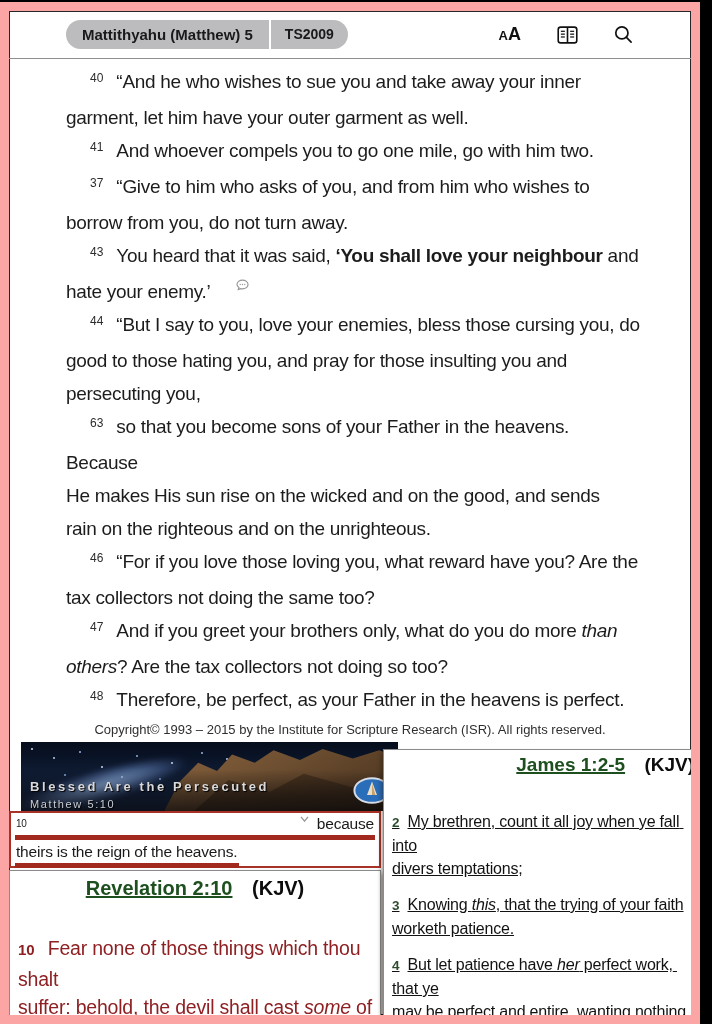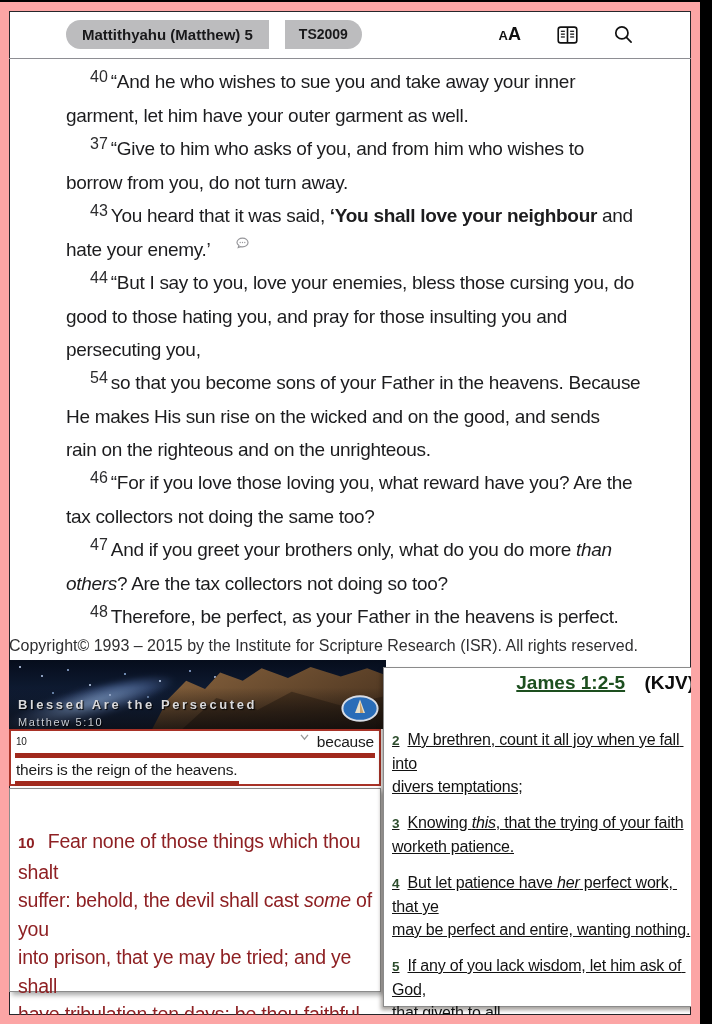--- a/index.html
+++ b/index.html
@@ -3,37 +3,37 @@
 <meta charset="utf-8">
 <style>
   html,body{margin:0;padding:0;width:712px;height:1024px;background:#000;overflow:hidden;}
   .page{box-sizing:border-box;width:700px;height:1022px;margin-top:2px;border:9px solid #fca5a5;
         background:#fff;box-shadow:inset 0 0 0 1px #26262a;position:relative;overflow:hidden;
         font-family:"Liberation Sans","DejaVu Sans",sans-serif;}
   
   .topbar{display:flex;height:47px;align-items:center;padding:0 58px 0 57px;border-bottom:1px solid #8e8e93;}
   .pillgroup{display:flex;border-radius:15px;overflow:hidden;background:#fff;}
   .pill{background:#bcbcbe;color:#19191b;font-weight:bold;font-size:15px;line-height:29px;padding:0 16px;cursor:default;}
-  .pill.trans{margin-left:16px;font-size:14px;padding:0 14px;}
+  .pill.trans{margin-left:2px;font-size:14px;padding:0 14px;}
   .actions{margin-left:auto;display:flex;align-items:center;gap:36px;}
   .aa{display:inline-block;font-size:18px;font-weight:bold;color:#111;line-height:20px;}
   .aa::first-letter{font-size:13px;}
   .iconbtn{display:inline-flex;align-items:center;}
   
   .scripture{padding:6px 50px 0 57px;}
   .verse{margin:0;font-size:19px;line-height:33px;color:#1c1c1e;letter-spacing:-0.3px;
          white-space:pre-wrap;text-indent:24px;}
-  .vnum{font-size:16px;letter-spacing:0;position:relative;top:-6.5px;margin-right:3px;color:#2c2c2e;}
+  .vnum{font-size:12px;letter-spacing:0;position:relative;top:-6.5px;margin-right:13px;color:#2c2c2e;}
   .b{font-weight:bold;}
   .i{font-style:italic;}
   .fn{display:inline-block;position:relative;top:-7px;margin-left:1px;}
-  .copyright{font-size:16px;color:#2f2f31;text-align:left;margin-top:3px;}
+  .copyright{font-size:13px;color:#2f2f31;text-align:center;margin-top:3px;}
   
   .collage{position:relative;margin-top:5px;height:348px;}
-  .banner{position:absolute;left:0;top:0;width:377px;height:69px;overflow:hidden;z-index:1;
+  .banner{position:absolute;left:12px;top:0;width:377px;height:69px;overflow:hidden;z-index:1;
           background:linear-gradient(180deg,#060d1c,#13233f 70%,#1b2c49);}
   .milky{position:absolute;left:-8%;top:-30%;width:75%;height:170%;transform:rotate(-16deg);filter:blur(2px);
          background:radial-gradient(ellipse 45% 20% at 38% 48%,rgba(150,185,235,.95),rgba(90,120,180,.4) 52%,transparent 72%);}
   .stars{position:absolute;left:10px;top:6px;width:2px;height:2px;border-radius:50%;background:#cfe0ff;
          box-shadow:22px 9px #b8cdf0,48px 3px #9ab4e0,70px 18px #c6d8f5,105px 7px #8fb0de,140px 14px #c6d8f5,
          170px 4px #9ab4e0,33px 26px #8fb0de,90px 28px #b8cdf0,128px 30px #88a8d8,195px 10px #b8cdf0;}
   .rocks{position:absolute;inset:0;background:linear-gradient(150deg,#a5825c 0%,#7c5a38 45%,#46301d 100%);
          clip-path:polygon(38% 100%,42% 58%,47% 30%,52% 42%,56% 18%,62% 30%,67% 12%,74% 26%,80% 10%,88% 24%,95% 12%,100% 22%,100% 100%);}
   .rocks2{position:absolute;inset:0;background:#2f2014;opacity:.55;
           clip-path:polygon(46% 100%,55% 55%,66% 72%,75% 46%,88% 66%,100% 52%,100% 100%);}
@@ -95,33 +95,34 @@
             <circle cx="8.3" cy="8.3" r="6.4" fill="none" stroke="#111" stroke-width="1.8"></circle>
             <line x1="13.1" y1="13.1" x2="18" y2="18" stroke="#111" stroke-width="1.8" stroke-linecap="round"></line>
           </svg>
       </span>
     </div>
   </div>
 
   <div class="scripture">
       <p class="verse"><span class="vnum">40</span><span>“And he who wishes to sue you and take away your inner
 garment, let him have your outer garment as well.</span></p>
+      <p class="verse"><span class="vnum">41</span><span>And whoever compels you to go one mile, go with him two.</span></p>
       <p class="verse"><span class="vnum">37</span><span>“Give to him who asks of you, and from him who wishes to
 borrow from you, do not turn away.</span></p>
       <p class="verse"><span class="vnum">43</span><span>You heard that it was said, </span><span class="b">‘You shall love your neighbour</span><span> and
 hate your enemy.’</span><span class="fn"><svg width="13" height="12" viewBox="0 0 20 18">
             <path d="M10 1.5c4.7 0 8.5 3 8.5 6.8 0 3.7-3.8 6.7-8.5 6.7-1 0-2-.1-2.9-.4L3.5 16l1-3.1C2.8 11.6 1.5 9.9 1.5 8.3 1.5 4.5 5.3 1.5 10 1.5z" fill="none" stroke="#97979b" stroke-width="1.8"></path>
             <circle cx="6.5" cy="8.2" r="1" fill="#97979b"></circle>
             <circle cx="10" cy="8.2" r="1" fill="#97979b"></circle>
             <circle cx="13.5" cy="8.2" r="1" fill="#97979b"></circle>
           </svg></span></p>
       <p class="verse"><span class="vnum">44</span><span>“But I say to you, love your enemies, bless those cursing you, do
 good to those hating you, and pray for those insulting you and
 persecuting you,</span></p>
-      <p class="verse"><span class="vnum">54</span><span>so that you become sons of your Father in the heavens. Because
+      <p class="verse"><span class="vnum">63</span><span>so that you become sons of your Father in the heavens. Because
 He makes His sun rise on the wicked and on the good, and sends
 rain on the righteous and on the unrighteous.</span></p>
       <p class="verse"><span class="vnum">46</span><span>“For if you love those loving you, what reward have you? Are the
 tax collectors not doing the same too?</span></p>
       <p class="verse"><span class="vnum">47</span><span>And if you greet your brothers only, what do you do more </span><span class="i">than
 others</span><span>? Are the tax collectors not doing so too?</span></p>
       <p class="verse"><span class="vnum">48</span><span>Therefore, be perfect, as your Father in the heavens is perfect.</span></p>
     </div>
 
   <div class="copyright">Copyright© 1993 – 2015 by the Institute for Scripture Research (ISR). All rights reserved.</div>
@@ -155,20 +156,24 @@
             </svg>
         </span>
         <span>because</span>
       </div>
       <div class="qline2wrap">
         <span class="qline2">theirs is the reign of the heavens.</span>
       </div>
     </div>
 
     <div class="rev-card">
+      <div class="card-head">
+        <span class="ref-green">Revelation 2:10</span>
+        <span class="kjv">(KJV)</span>
+      </div>
       <p class="rev-text"><span class="rev-num">10</span><span><span>Fear none of those things which thou shalt
 suffer: behold, the devil shall cast </span><span class="i">some</span><span> of you
 into prison, that ye may be tried; and ye shall
 have tribulation ten days: be thou faithful unto
 death, and I will give thee a crown of life.</span></span></p>
     </div>
 
     <div class="james-card">
       <div class="card-head">
         <span class="ref-green">James 1:2-5</span>

